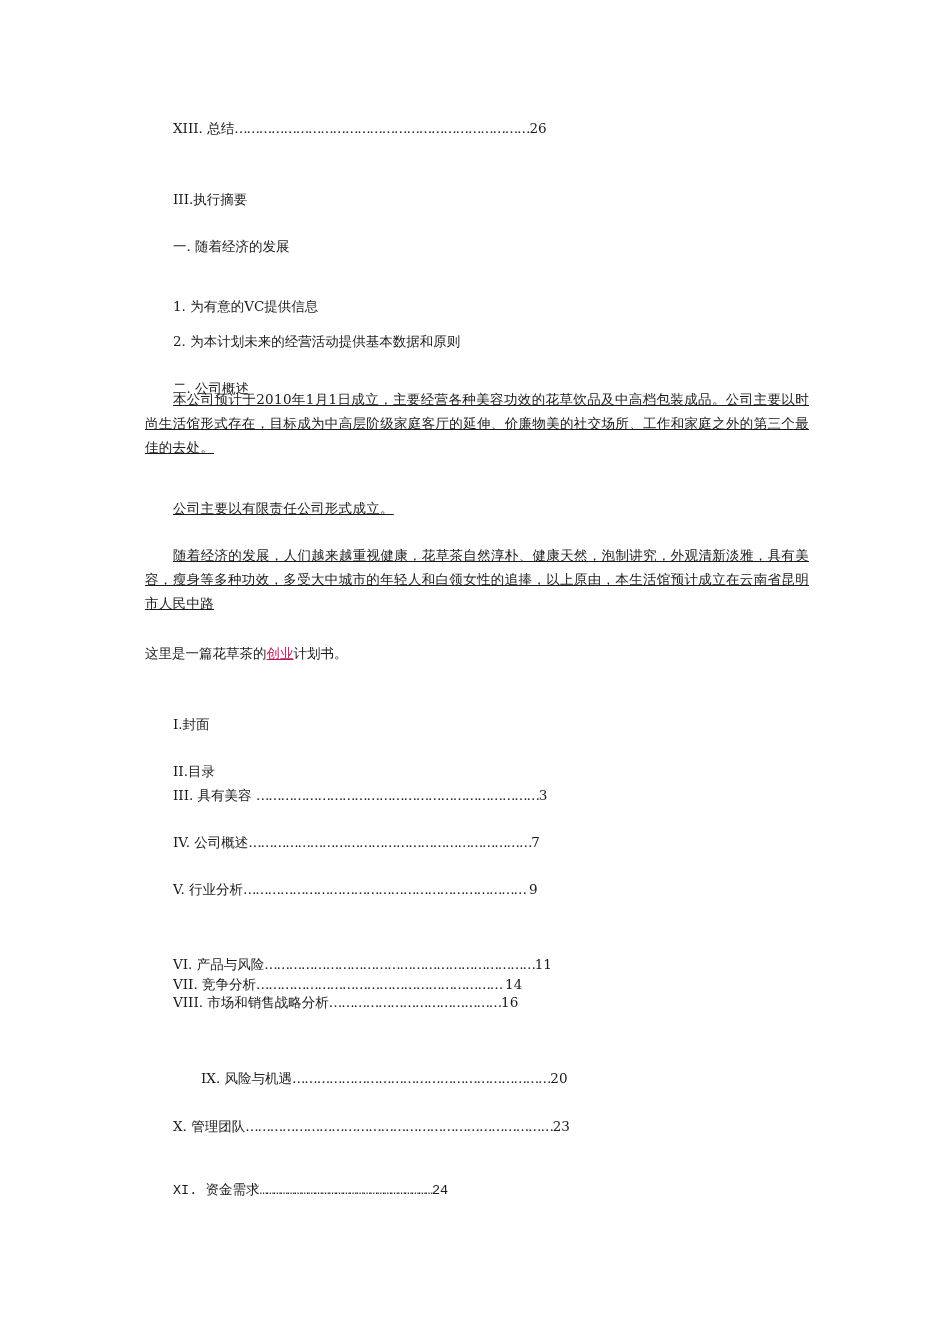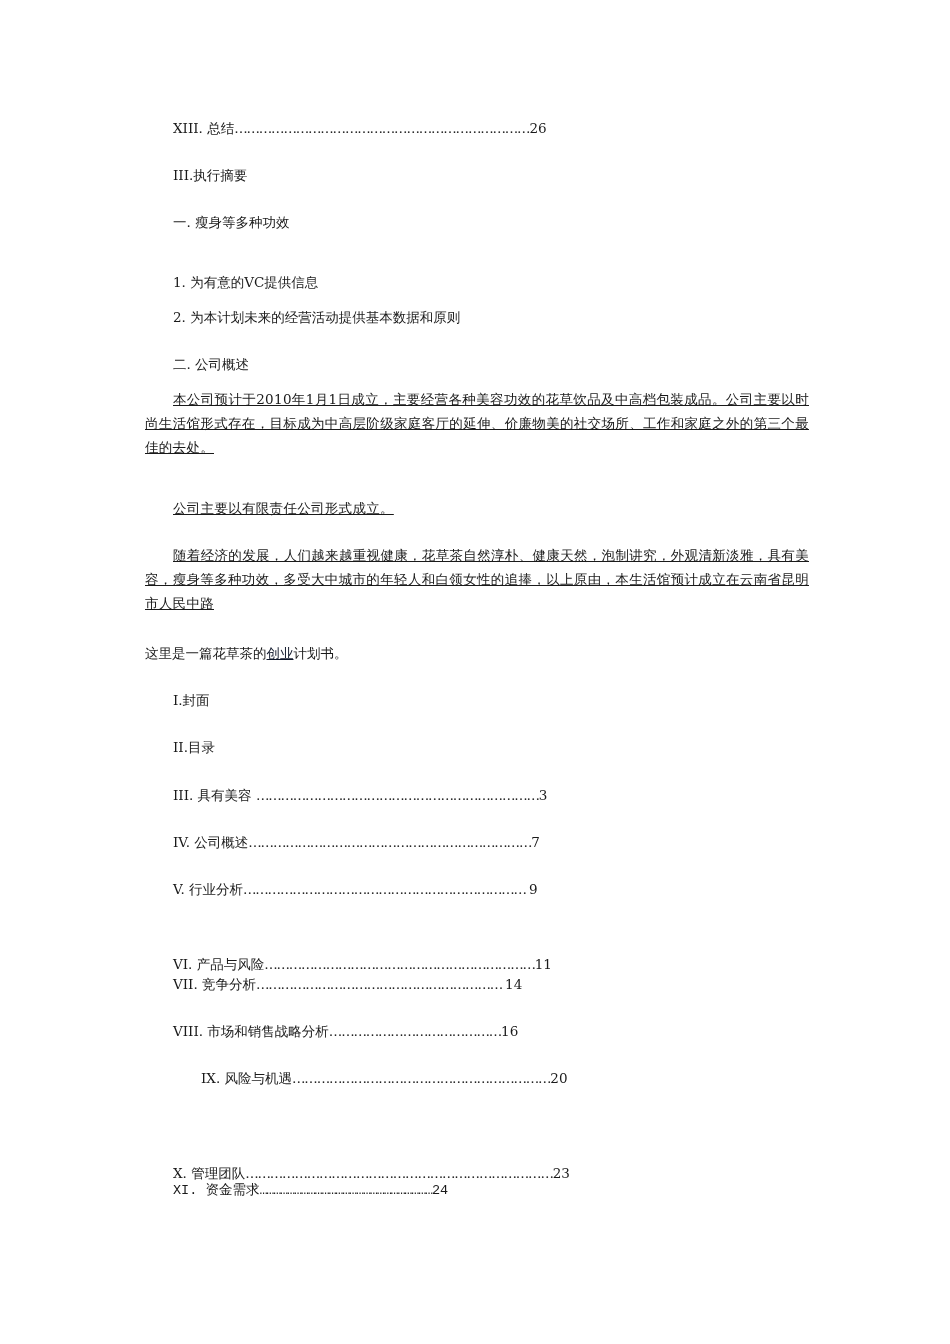--- a/index.html
+++ b/index.html
@@ -13,20 +13,21 @@
       position: relative;
       overflow: hidden;
       font-family: "DejaVu Serif", "Liberation Serif", serif;
       color: #1a1a1a;
       font-size: 13.5px;
     }
     .line {
       position: absolute;
       white-space: nowrap;
       line-height: 20px;
+      margin-top: 24px;
     }
     .indent { left: 173px; }
     .para {
       position: absolute;
       left: 145px;
       width: 664px;
       line-height: 24px;
       text-indent: 28px;
       text-align: justify;
       letter-spacing: 0.3px;
@@ -43,35 +44,35 @@
       left: 173px;
       line-height: 20px;
       white-space: nowrap;
     }
     .toc .dots {
       letter-spacing: -1.2px;
       color: #222;
     }
     .link {
       text-decoration: underline;
-      color: #0f172a;
+      color: #be185d;
     }
   </style>
 </head>
 <body>
 
 <div>
 
   <div class="toc" style="top:118px;">
     <span>XIII.  总结</span><span class="dots">………………………………………………………………</span><span>26</span>
   </div>
 
   <div class="line indent" style="top:165px;">III.执行摘要</div>
 
-  <div class="line indent" style="top:212px;">一.  瘦身等多种功效</div>
+  <div class="line indent" style="top:212px;">一.  随着经济的发展</div>
 
   <div class="line indent" style="top:272px;">1.  为有意的VC提供信息</div>
 
   <div class="line indent" style="top:307px;">2.  为本计划未来的经营活动提供基本数据和原则</div>
 
   <div class="line indent" style="top:354px;">二.  公司概述</div>
 
   <p class="para" style="top:387px; margin:0;">本公司预计于2010年1月1日成立，主要经营各种美容功效的花草饮品及中高档包装成品。公司主要以时尚生活馆形式存在，目标成为中高层阶级家庭客厅的延伸、价廉物美的社交场所、工作和家庭之外的第三个最佳的去处。</p>
 
   <p class="para" style="top:496px; margin:0;">公司主要以有限责任公司形式成立。</p>
@@ -99,29 +100,29 @@
   </div>
 
   <div class="toc" style="top:927px;margin-top:27px;">
     <span>VI.  产品与风险</span><span class="dots">…………………………………………………………</span><span>11</span>
   </div>
 
   <div class="toc" style="top:974px;">
     <span>VII.  竞争分析</span><span class="dots">…………………………………………………… </span><span>14</span>
   </div>
 
-  <div class="toc" style="top:1021px;">
+  <div class="toc" style="top:992px;">
     <span>VIII.  市场和销售战略分析</span><span class="dots">……………………………………</span><span>16</span>
   </div>
 
   <div class="toc" style="top:1068px;margin-left:28px;">
     <span>IX.  风险与机遇</span><span class="dots">………………………………………………………</span><span>20</span>
   </div>
 
-  <div class="toc" style="top:1116px;margin-top:47px;">
+  <div class="toc" style="top:1116px;">
     <span>X.  管理团队</span><span class="dots">…………………………………………………………………</span><span>23</span>
   </div>
 
   <div class="toc" style="top:1181px;font-family:Liberation Mono, monospace;">
     <span>XI.  资金需求</span><span class="dots">…………………………………………………………………</span><span>24</span>
   </div>
 
 </div>
 
 </body></html>

